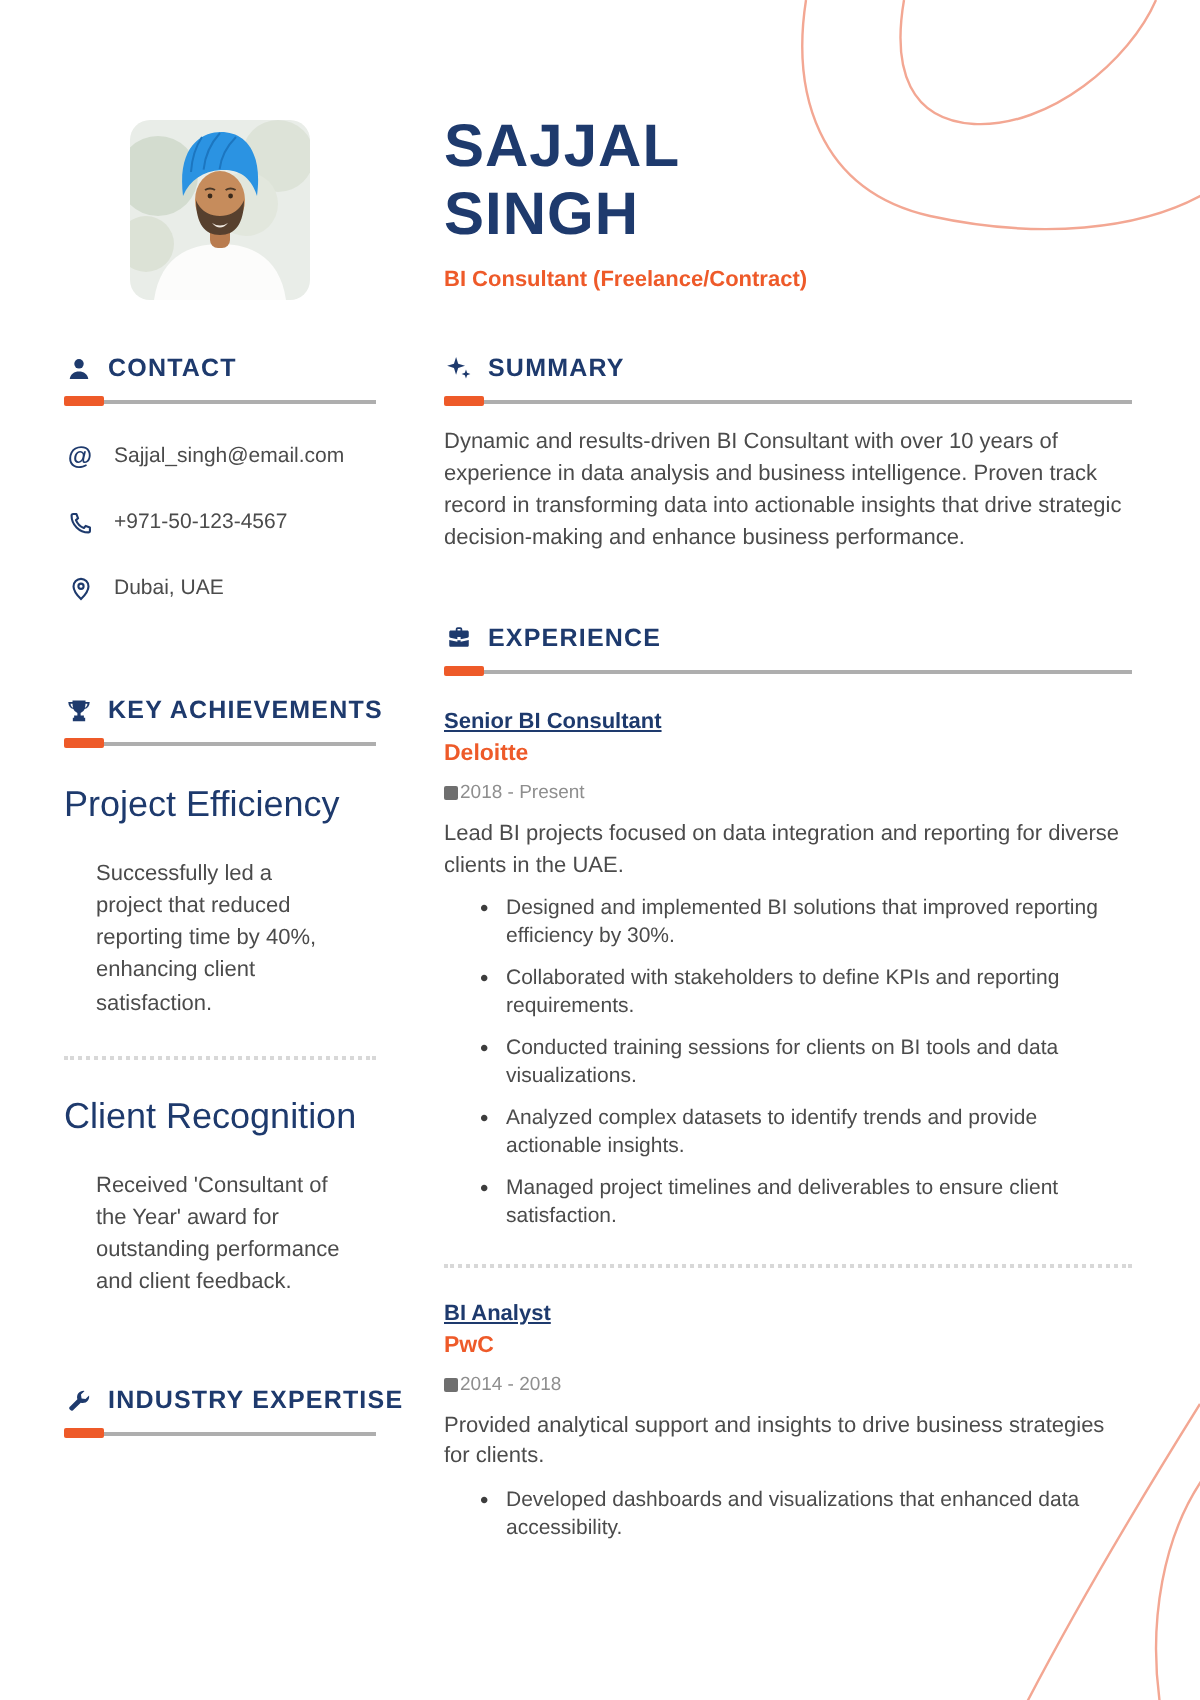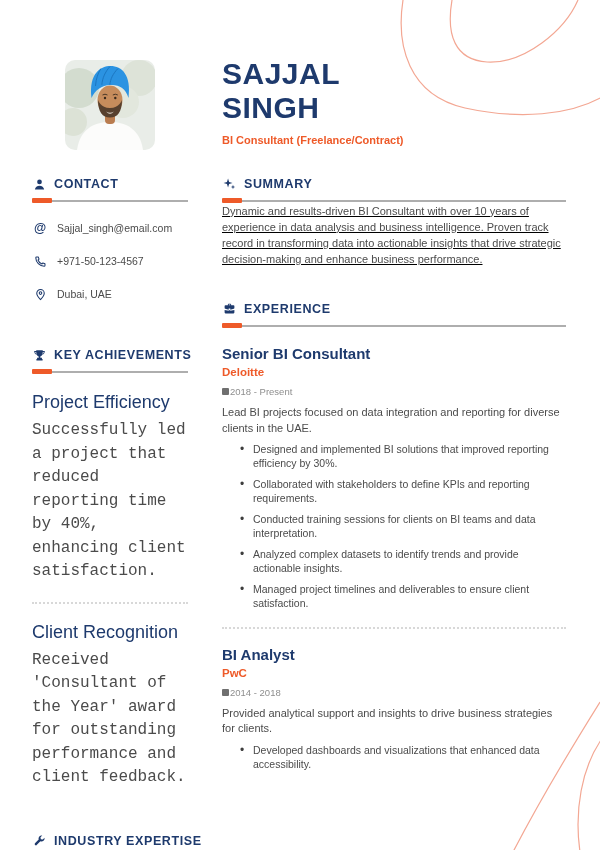--- a/index.html
+++ b/index.html
@@ -35,38 +35,38 @@
   .rule::after{content:"";position:absolute;left:0;right:0;top:2px;height:2px;background:var(--rule-gray);}
   .rule::before{content:"";position:absolute;left:0;top:0;width:20px;height:5px;background:var(--orange);z-index:1;border-radius:1px;}
 
   .c-row{display:flex;align-items:center;gap:9px;margin-top:17px;font-size:10.5px;color:var(--body);}
   .c-row:first-of-type{margin-top:19px;}
   .c-icon{flex:none;width:16px;height:16px;display:flex;align-items:center;justify-content:center;color:var(--navy);font-weight:bold;font-size:12.5px;}
 
   .achievements{margin-top:46px;}
   .ach{margin-top:18px;}
   .ach h3{margin:0 0 6px 0;font-size:18px;color:var(--navy);font-weight:normal;}
-  .ach p{margin:0;font-size:16px;line-height:1.47;color:var(--body);font-family:Liberation Mono, monospace;}
+  .ach p{margin:16px;font-size:11px;line-height:1.47;color:var(--body);}
   .dotted{border-top:2px dotted #d8d8d8;margin:18px 0 0 0;}
 
   .expertise{margin-top:44px;}
 
   
   .main{position:absolute;left:222px;top:57px;width:344px;}
   .name{margin:0;color:var(--navy);font-size:30px;font-weight:800;line-height:1.13;letter-spacing:.5px;}
   .name span{display:block;}
   .cand-title{color:var(--orange);font-weight:bold;font-size:11px;margin-top:9px;}
 
   .summary{margin-top:31px;}
   .para{margin:0 0 13px 0;font-size:11px;line-height:1.46;color:var(--body);}
-  .paras{margin-top:0;text-decoration:underline;}
+  .paras{margin-top:10px;}
 
   .experience{margin-top:35px;}
   .job{margin-top:17px;}
-  .job h3{margin:0;font-size:15px;color:var(--navy);font-weight:bold;}
+  .job h3{margin:0;font-size:11px;color:var(--navy);font-weight:bold;text-decoration:underline;}
   .company{color:var(--orange);font-size:11.5px;font-weight:bold;margin-top:4px;}
   .date-row{display:flex;align-items:center;gap:1px;margin:8px 0 8px 0;font-size:9.5px;color:var(--muted);}
   .cal{flex:none;width:7px;height:7px;background:#6f6f6f;border-radius:1px;}
   .desc{margin:0 0 7px 0;font-size:11px;line-height:1.42;color:var(--body);}
   ul.bullets{margin:4px;padding:0 0 0 14px;list-style:none;}
   ul.bullets li{position:relative;padding-left:13px;margin-bottom:7px;font-size:10.5px;line-height:1.33;color:var(--body);}
   ul.bullets li::before{content:"\2022";position:absolute;left:0;top:-1px;color:#3d3d3d;font-size:12px;}
   .job-sep{border-top:2px dotted #d8d8d8;margin:16px 0 0 0;}
 </style>
 </head>
@@ -217,21 +217,21 @@
         <h3>Senior BI Consultant</h3>
         <div class="company">Deloitte</div>
         <div class="date-row">
           <span class="cal"></span>
           <span>2018 - Present</span>
         </div>
         <p class="desc">Lead BI projects focused on data integration and reporting for diverse clients in the UAE.</p>
         <ul class="bullets">
           <li>Designed and implemented BI solutions that improved reporting efficiency by 30%.</li>
           <li>Collaborated with stakeholders to define KPIs and reporting requirements.</li>
-          <li>Conducted training sessions for clients on BI teams and data interpretation.</li>
+          <li>Conducted training sessions for clients on BI tools and data visualizations.</li>
           <li>Analyzed complex datasets to identify trends and provide actionable insights.</li>
           <li>Managed project timelines and deliverables to ensure client satisfaction.</li>
         </ul>
       </article>
 
       <div class="job-sep"></div>
 
       <article class="job">
         <h3>BI Analyst</h3>
         <div class="company">PwC</div>

